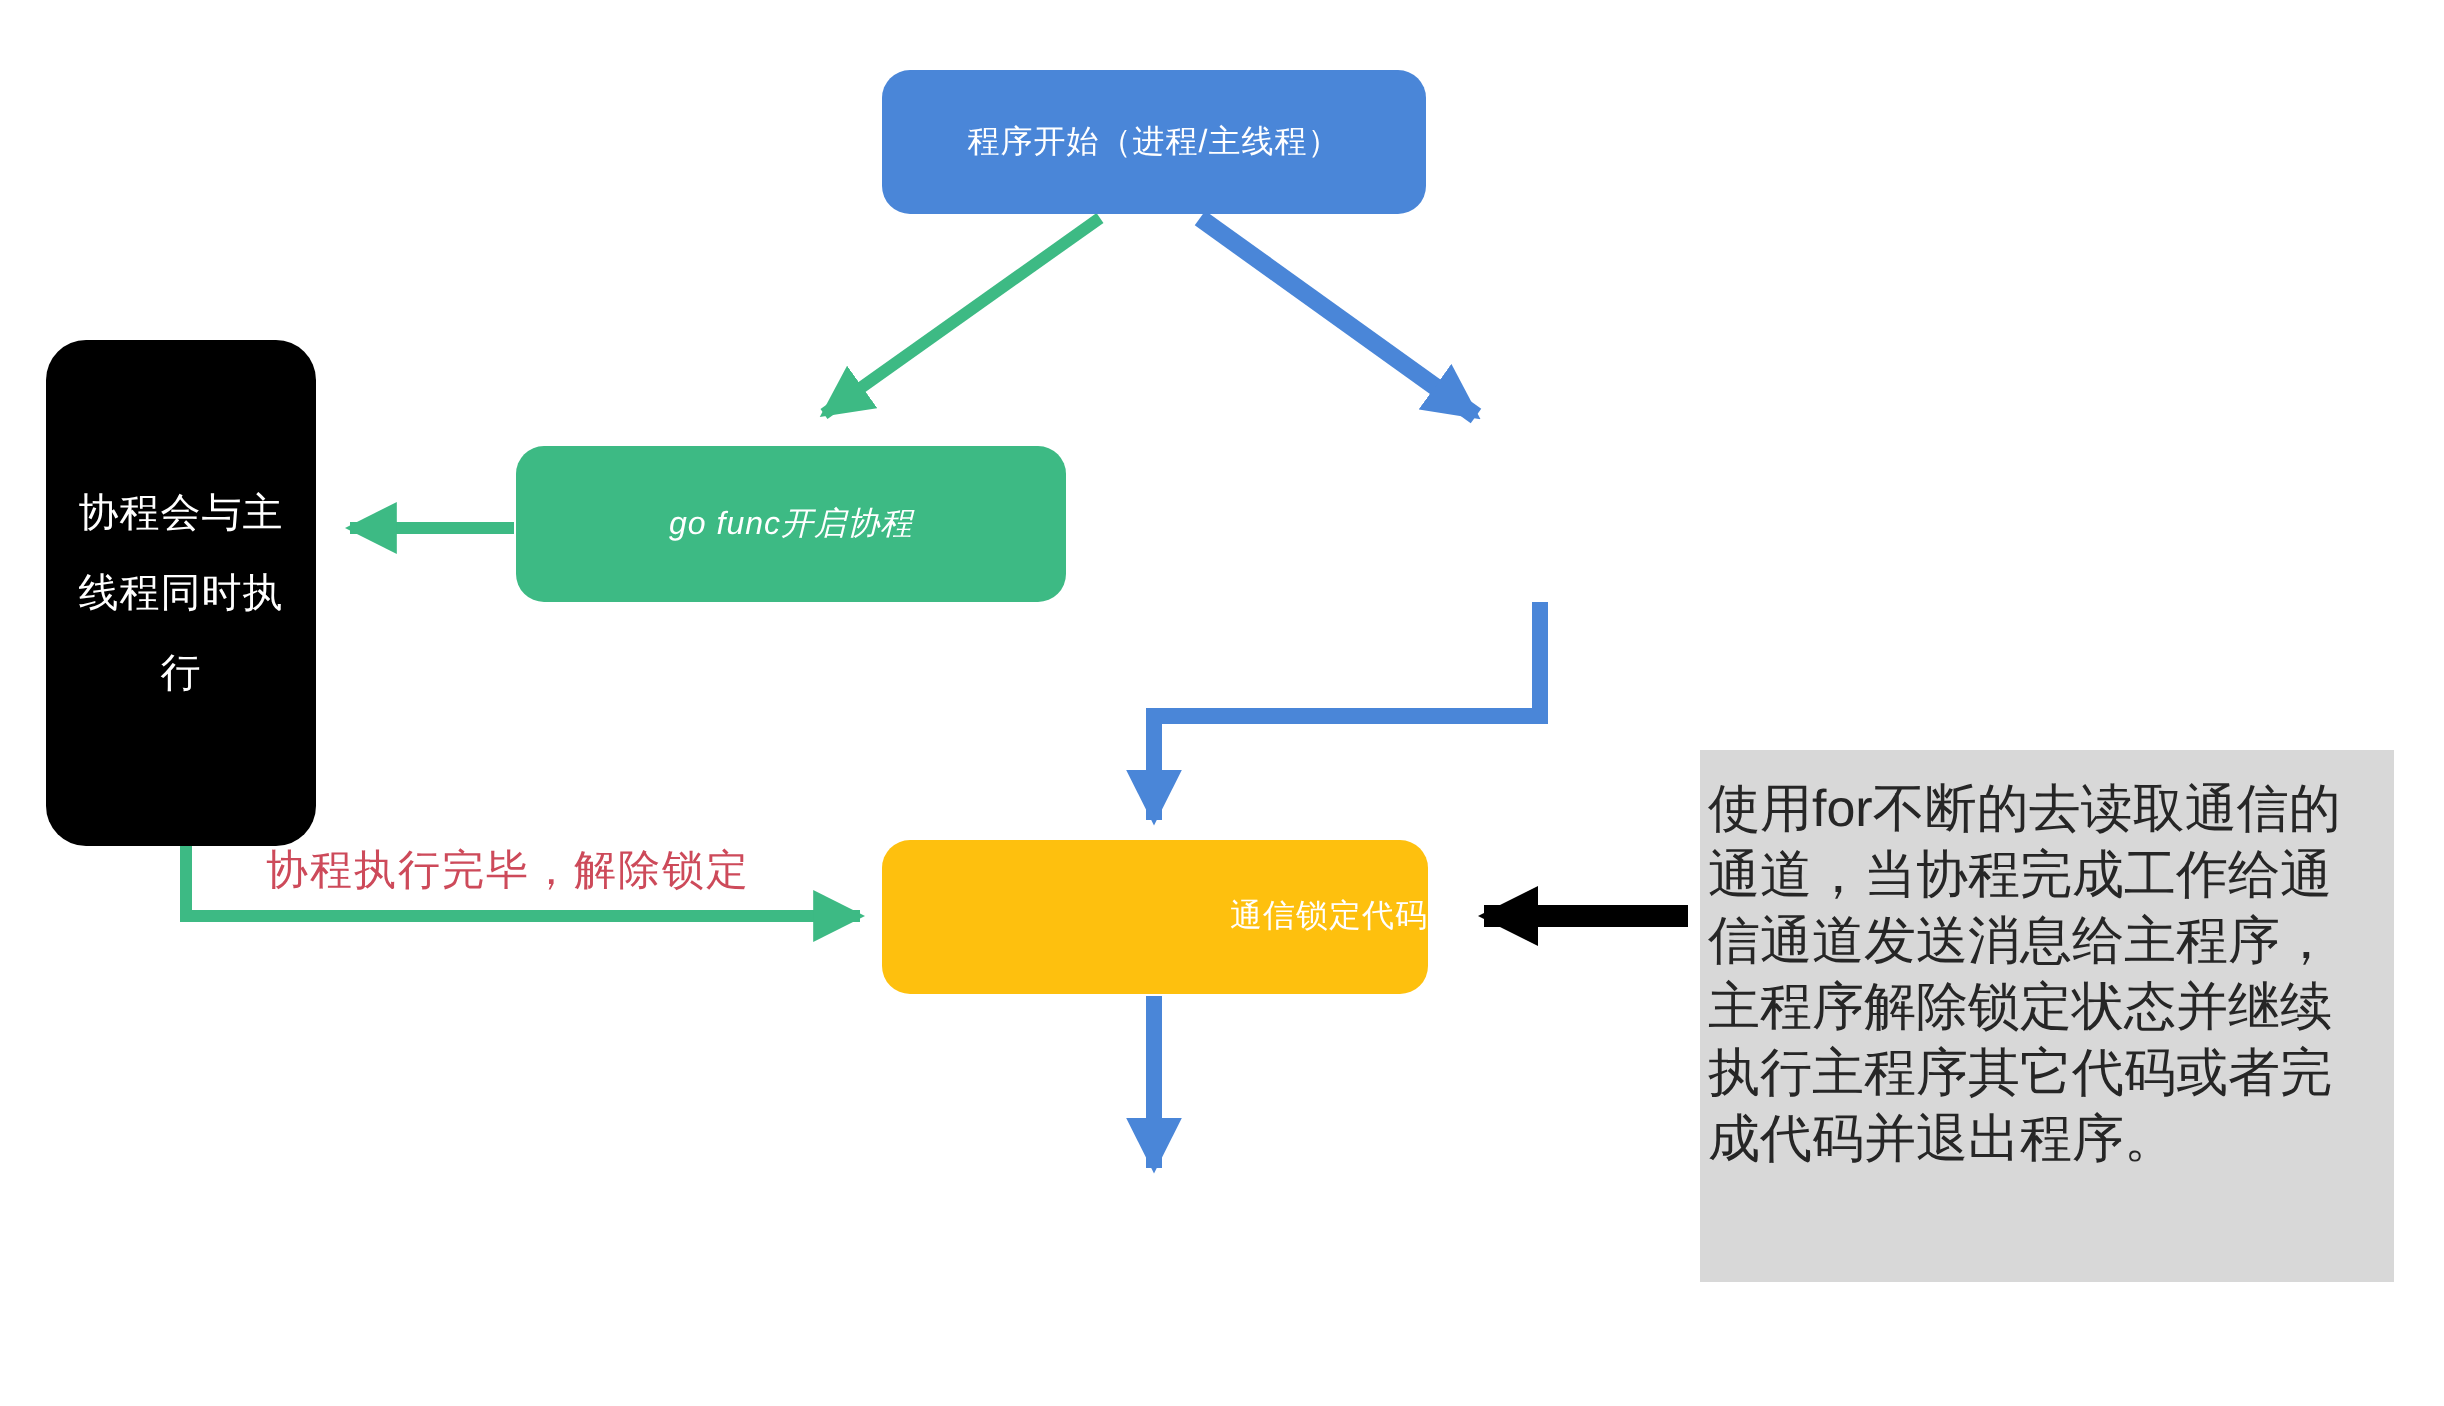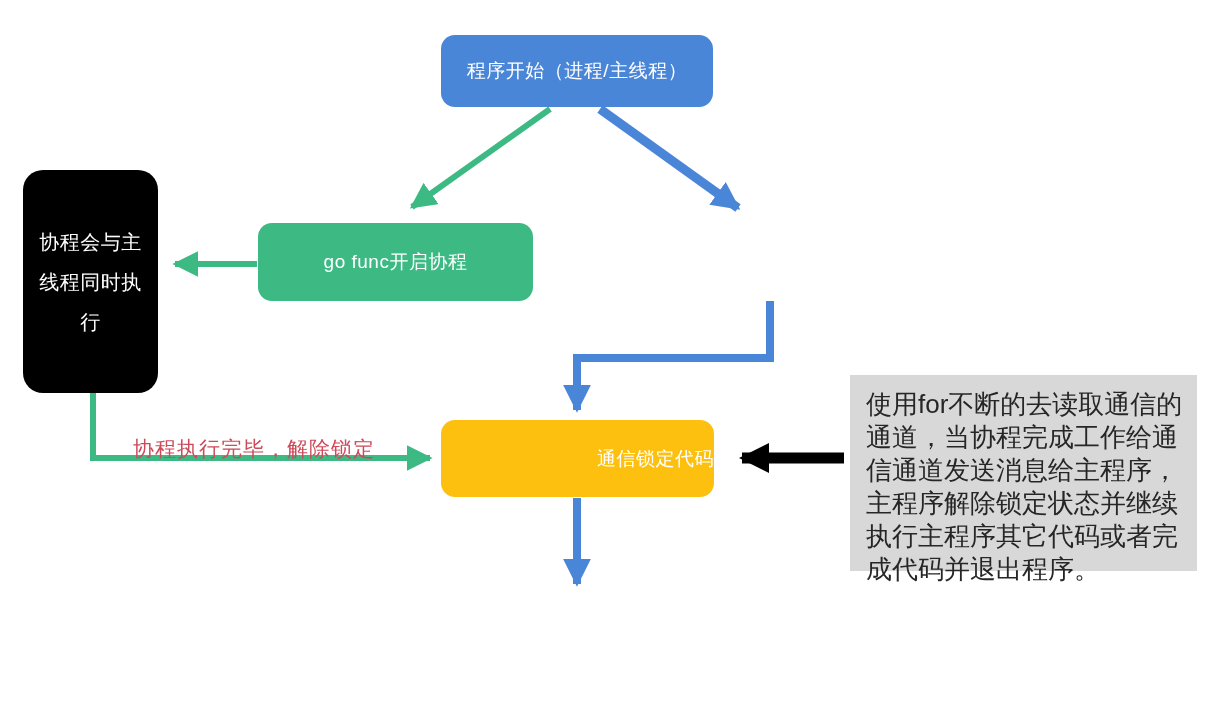--- a/index.html
+++ b/index.html
@@ -1,41 +1,41 @@
 <!DOCTYPE html>
 <html style="--blue: #4a86d8; --green: #3dba84; --orange: #fec00e; --black: #000000; --gray-panel: #d8d8d8; --panel-text: #262626; --red-label: #cd4a5a; --node-text: #ffffff;"><head>
 <meta charset="utf-8">
 <style>
   html,body{margin:0;padding:0;background:#ffffff;}
   body{font-family:"Liberation Sans","DejaVu Sans",sans-serif;}
   #canvas{position:relative;width:1222px;height:703px;background:#ffffff;overflow:hidden;}
   #edges{position:absolute;left:0;top:0;width:1222px;height:703px;}
   .node{
     position:absolute;display:flex;align-items:center;justify-content:center;
-    color:var(--node-text);text-align:center;font-size:19px;border-radius:14px;
+    color:var(--node-text);text-align:center;font-size:16px;border-radius:14px;
     box-sizing:border-box;letter-spacing:0.5px;
   }
   .node-blue{background:var(--blue);}
-  .node-green{background:var(--green);}
+  .node-green{background:var(--green);font-style:italic;}
   .node-orange{background:var(--orange);justify-content:flex-end;}
   .node-black{background:var(--black);border-radius:20px;font-size:20px;line-height:40px;padding:0 8px;}
   #node-start{left:441px;top:35px;width:272px;height:72px;}
   #node-gofunc{left:258px;top:223px;width:275px;height:78px;}
   #node-maincode{left:633px;top:223px;width:272px;height:78px;}
-  #node-sidenote{left:23px;top:170px;width:135px;height:223px;}
+  #node-sidenote{left:23px;top:170px;width:135px;height:253px;}
   #node-commlock{left:441px;top:420px;width:273px;height:77px;}
   #node-end{left:440px;top:593px;width:273px;height:77px;}
   #edge-label{
-    position:absolute;left:108px;top:435px;width:292px;text-align:center;
+    position:absolute;left:108px;top:421px;width:292px;text-align:center;
     color:var(--red-label);font-size:21px;letter-spacing:1px;white-space:nowrap;
   }
   #annotation{
-    position:absolute;left:850px;top:375px;width:347px;height:196px;
+    position:absolute;left:850px;top:375px;width:347px;height:266px;
     background:var(--gray-panel);color:var(--panel-text);
-    font-size:26px;line-height:33px;padding:13px 9px 0 16px;box-sizing:border-box;
+    font-size:26px;line-height:33px;padding:13px 9px 0 4px;box-sizing:border-box;
   }
   .stroke-green{stroke:var(--green);fill:none;}
   .stroke-blue{stroke:var(--blue);fill:none;}
   .stroke-black{stroke:var(--black);fill:none;}
   .fill-green{fill:var(--green);}
   .fill-blue{fill:var(--blue);}
   .fill-black{fill:var(--black);}
 </style>
 </head>
 <body>

